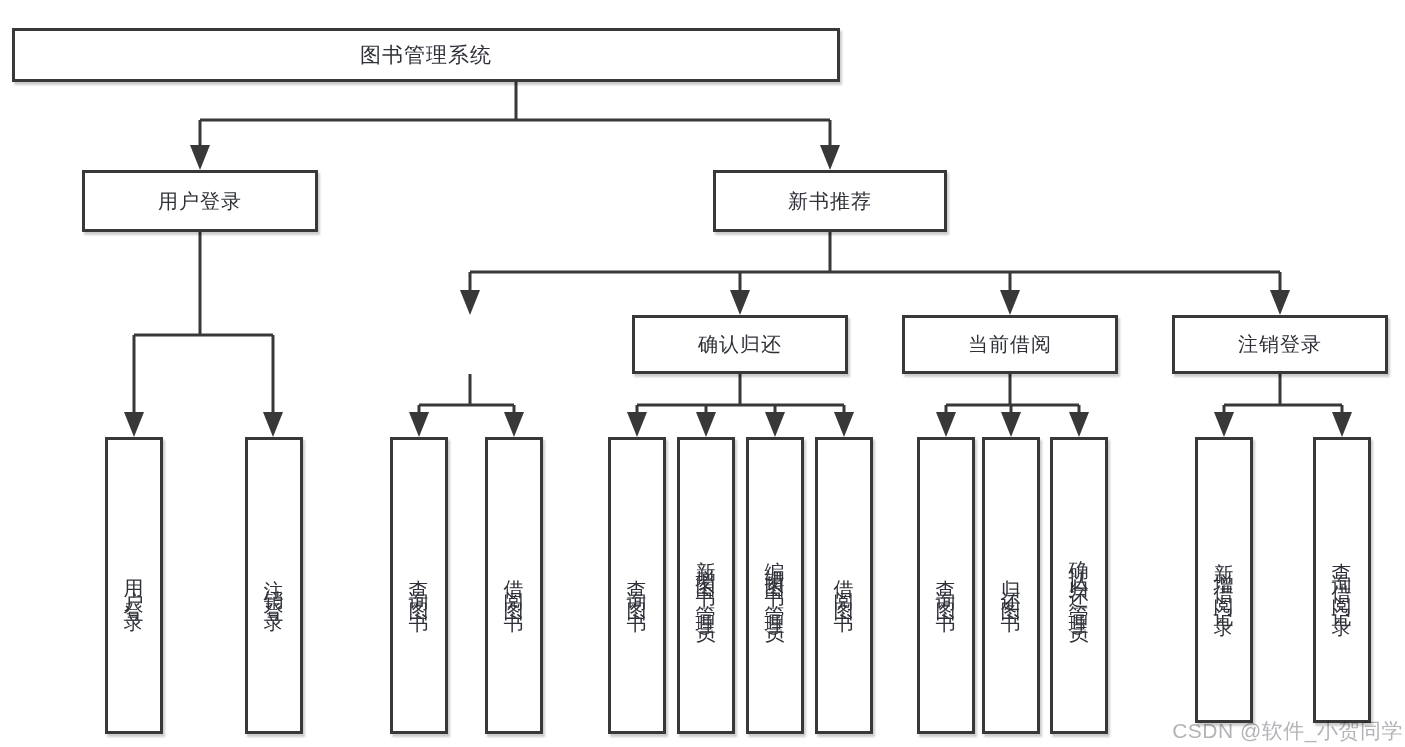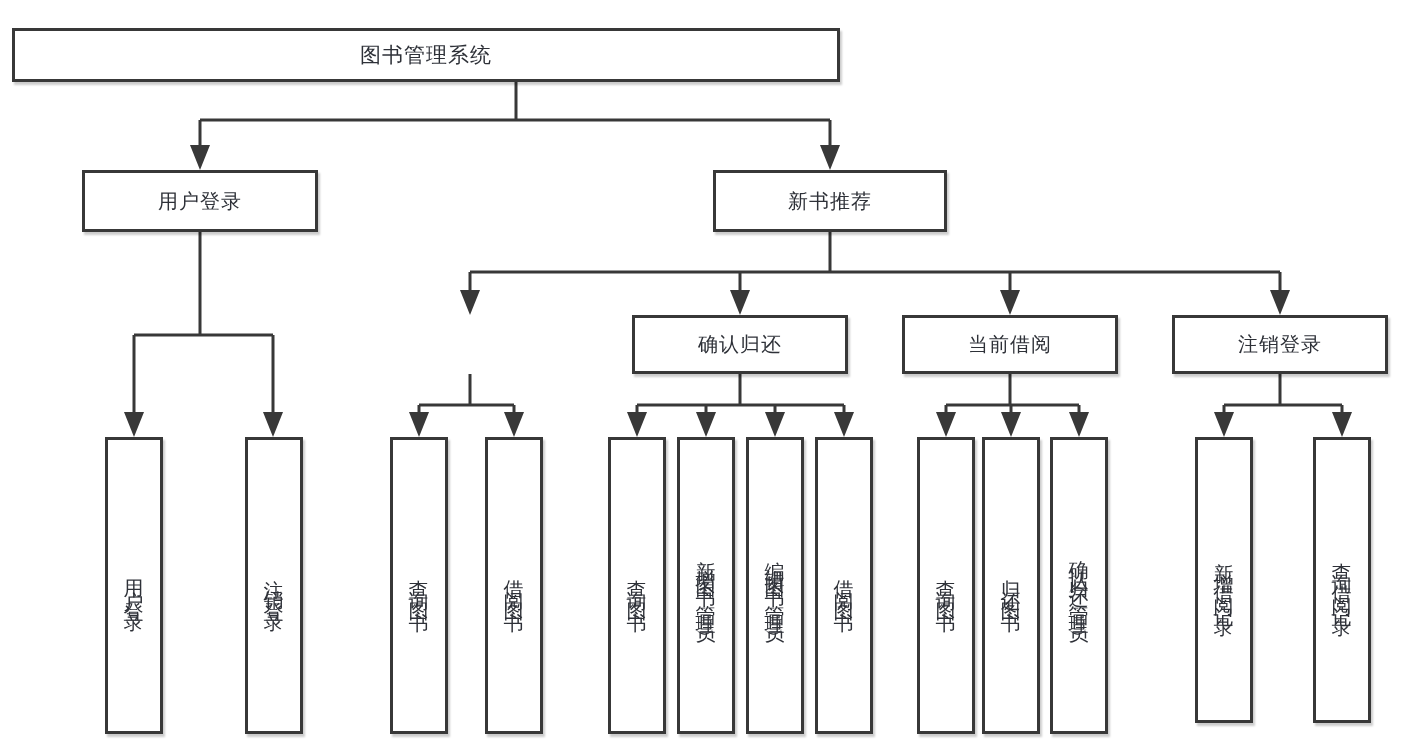--- a/index.html
+++ b/index.html
@@ -162,14 +162,15 @@
     <span>确认归还（管理员）</span>
   </div>
 
   <div class="leaf short2" style="left:1195px;">
     <span>新增借阅记录</span>
   </div>
   <div class="leaf short2" style="left:1313px;">
     <span>查询借阅记录</span>
   </div>
 
+  <div class="watermark">CSDN @软件_小贺同学</div>
 
 </div>
 
 </body></html>

